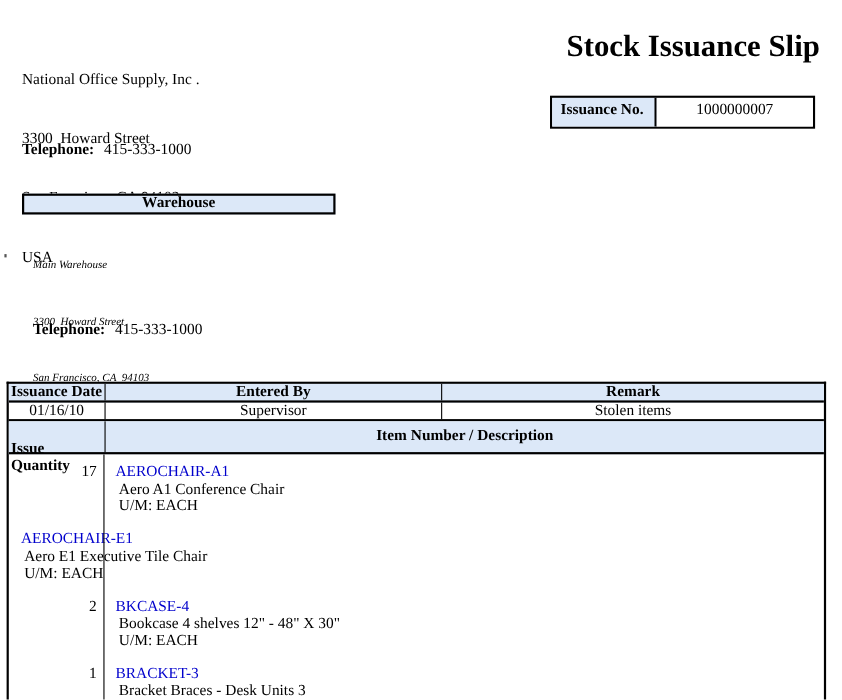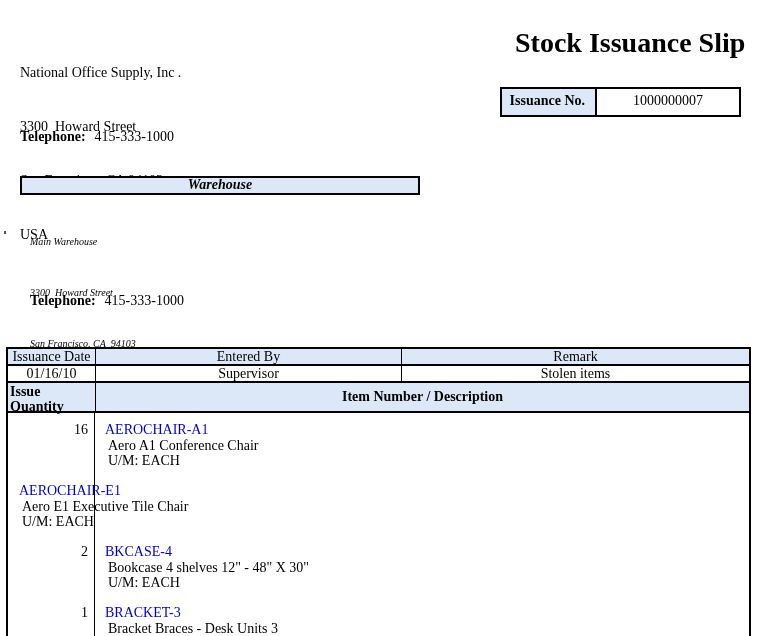--- a/index.html
+++ b/index.html
@@ -28,41 +28,41 @@
 
   
   .issuance-box{left:500px;top:62px;width:241px;height:30px;border:2px solid var(--ink);
     box-sizing:border-box;display:flex;}
   .iss-label{width:95px;background:var(--blue);border-right:2px solid var(--ink);
     font-weight:bold;font-size:14px;text-align:right;padding-right:10px;
     line-height:24px;box-sizing:border-box;}
   .iss-value{flex:1;text-align:center;font-size:14px;line-height:24px;background:#fff;}
 
   
-  .wh-box{left:20px;top:151px;width:400px;height:19px;border:2px solid var(--ink);
+  .wh-box{left:20px;top:151px;width:285px;height:19px;border:2px solid var(--ink);
     box-sizing:border-box;background:var(--blue);text-align:center;font-weight:bold;
-    font-size:14px;line-height:14px;font-style:italic;}
+    font-size:14px;line-height:14px;}
   .wh-addr{left:30px;top:174px;font-size:10px;line-height:17px;white-space:pre;font-style:italic;}
 
   .stray-dot{left:4px;top:206px;width:2px;height:3px;background:#555;}
 
   
   .main-table{left:6px;top:322px;width:745px;height:314px;border:2px solid var(--ink);
     border-bottom:none;box-sizing:border-box;background:#fff;}
   .info-row{display:flex;font-size:14px;border-bottom:2px solid var(--ink);}
-  .info-row.hdr{background:var(--blue);font-weight:normal;}
+  .info-row.hdr{background:var(--blue);font-weight:bold;}
   .info-row .c{box-sizing:border-box;height:15px;line-height:15px;text-align:center;overflow:visible;}
   .c1{width:88px;border-right:1px solid var(--ink);}
   .c2{width:306px;border-right:1px solid var(--ink);}
   .c3{flex:1;}
 
   .qty-hdr-row{display:flex;height:30px;border-bottom:2px solid var(--ink);
     background:var(--blue);font-weight:bold;font-size:14px;box-sizing:border-box;}
   .qh1{width:88px;border-right:1px solid var(--ink);box-sizing:border-box;
-    padding:1px 0 0 2px;line-height:15px;}
+    padding:18px 0 0 2px;line-height:15px;}
   .qh2{flex:1;display:flex;align-items:center;justify-content:center;text-align:right;}
 
   .items-area{position:relative;height:246px;overflow:hidden;padding-top:9px;box-sizing:border-box;}
   .items-divider{position:absolute;left:86px;top:0;bottom:0;width:1px;background:var(--ink);}
   .item-row{display:flex;height:61px;font-size:14px;}
   .i-qty{width:86px;text-align:right;padding-right:6px;line-height:16px;box-sizing:border-box;}
   .i-body{flex:1;padding-left:10px;line-height:15.5px;margin-left:1px;}
   .i-num{color:var(--link);}
   .i-desc,.i-uom{padding-left:3px;white-space:pre;}
 </style>
@@ -117,21 +117,21 @@
   </div>
 
   <div class="qty-hdr-row">
     <div class="qh1">Issue Quantity</div>
     <div class="qh2">Item Number / Description</div>
   </div>
 
   <div class="items-area">
     <div class="items-divider"></div>
   <div class="item-row">
-    <div class="i-qty">16</div>
+    <div class="i-qty">17</div>
     <div class="i-body">
       <div class="i-num">AEROCHAIR-A1</div>
       <div class="i-desc">Aero A1 Conference Chair</div>
       <div class="i-uom">U/M: EACH</div>
     </div>
   </div>
       <div class="item-row">
     <div class="i-body">
       <div class="i-num">AEROCHAIR-E1</div>
       <div class="i-desc">Aero E1 Executive Tile Chair</div>

